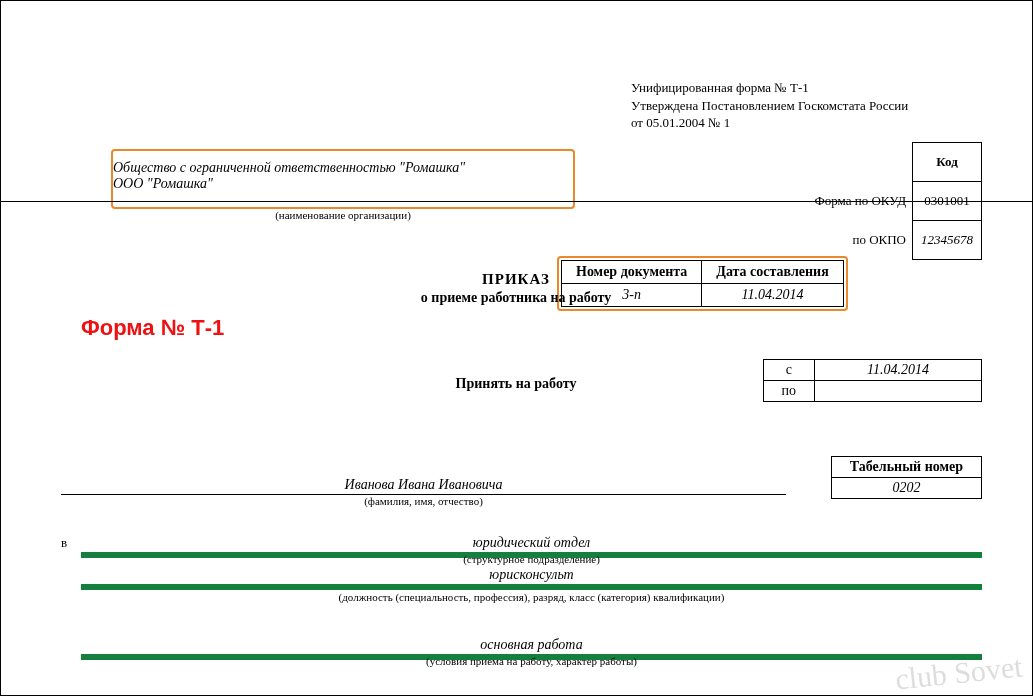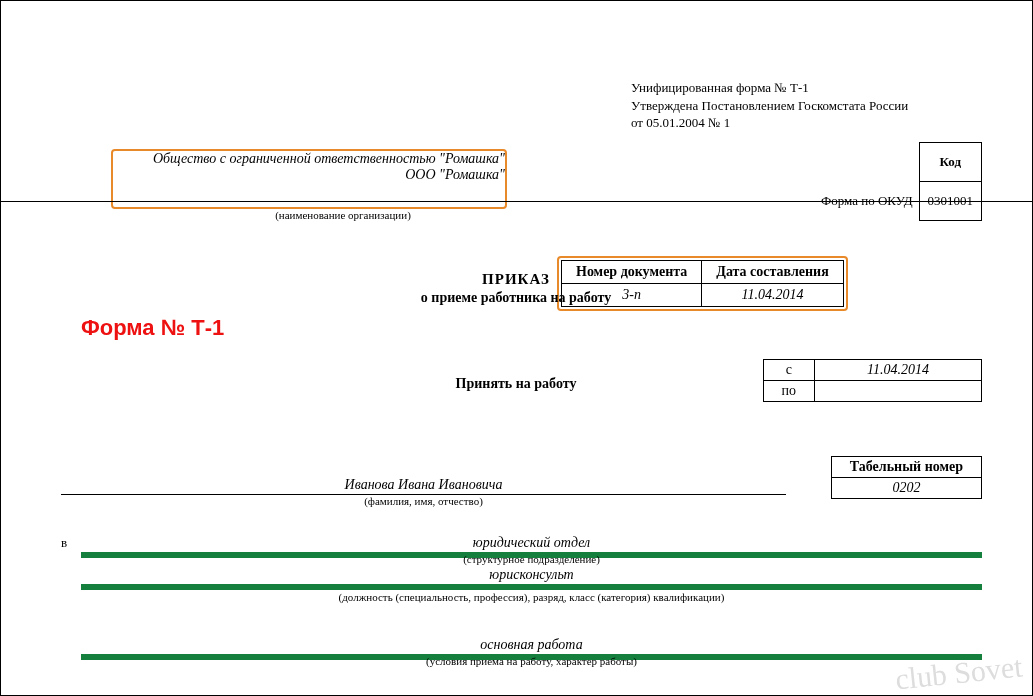--- a/index.html
+++ b/index.html
@@ -22,28 +22,28 @@
     position: absolute;
     top: 78px;
     left: 630px;
     font-size: 13px;
     line-height: 1.35;
   }
   .orgbox {
     position: absolute;
     top: 148px;
     left: 110px;
-    width: 396px;
+    width: 464px;
     height: 60px;
     border: 2px solid #e88a2a;
     border-radius: 4px;
-    text-align: right;
+    text-align: left;
     font-style: italic;
     font-size: 14px;
-    padding-top: 0;
+    padding-top: 9px;
     box-sizing: border-box;
   }
   .orgcap {
     position: absolute;
     top: 208px;
     left: 110px;
     width: 464px;
     text-align: center;
     font-size: 11px;
     font-style: normal;
@@ -214,20 +214,24 @@
 
   <table class="codetbl">
     <tbody>
         <tr>
       <td class="lbl"></td>
       <th>Код</th>
     </tr>
     <tr>
       <td class="lbl">Форма по ОКУД</td>
       <td>0301001</td>
+    </tr>
+    <tr>
+      <td class="lbl">по ОКПО</td>
+      <td style="font-style:italic">12345678</td>
     </tr>
   </tbody>
     </table>
 
   <div class="hr1"></div>
 
   <div class="docnumblock">
     <table class="docnum">
       <tbody>
           <tr>

